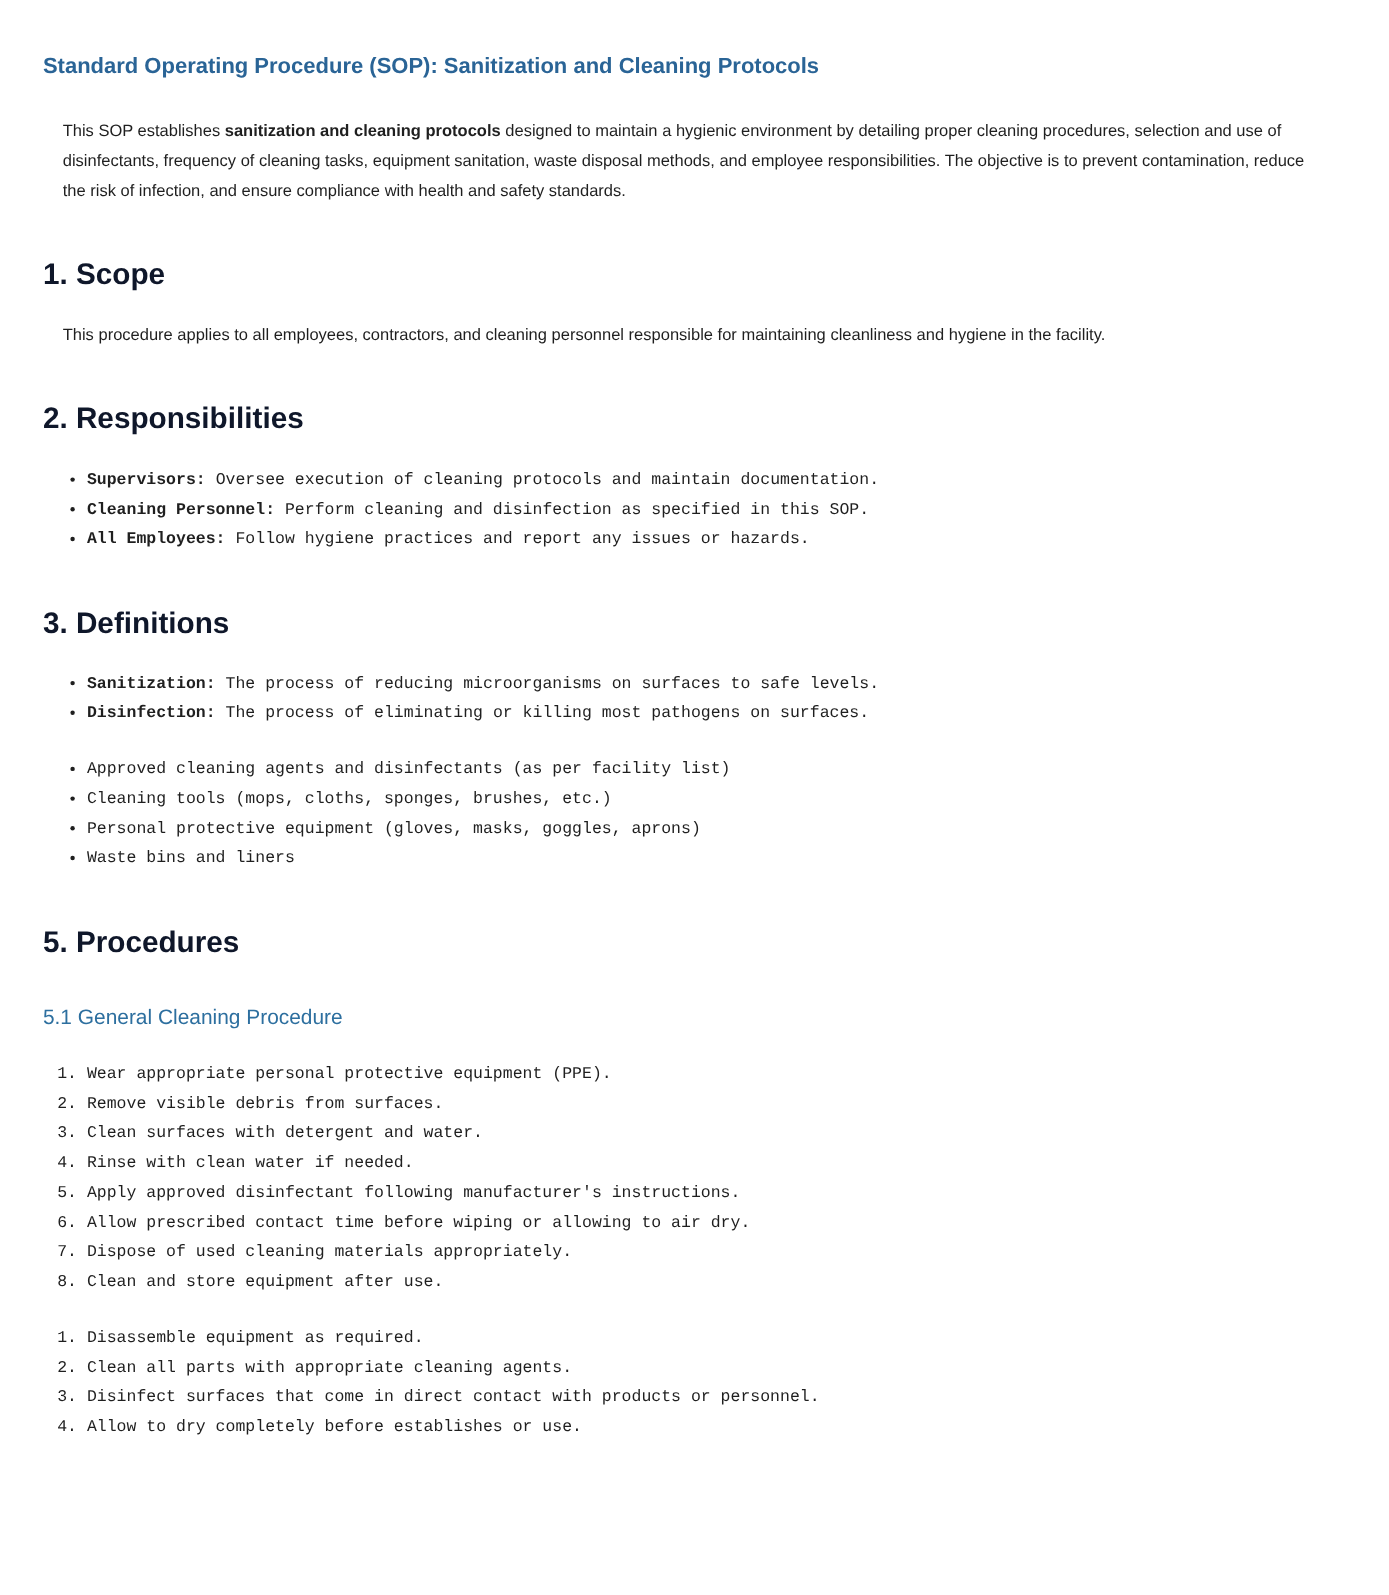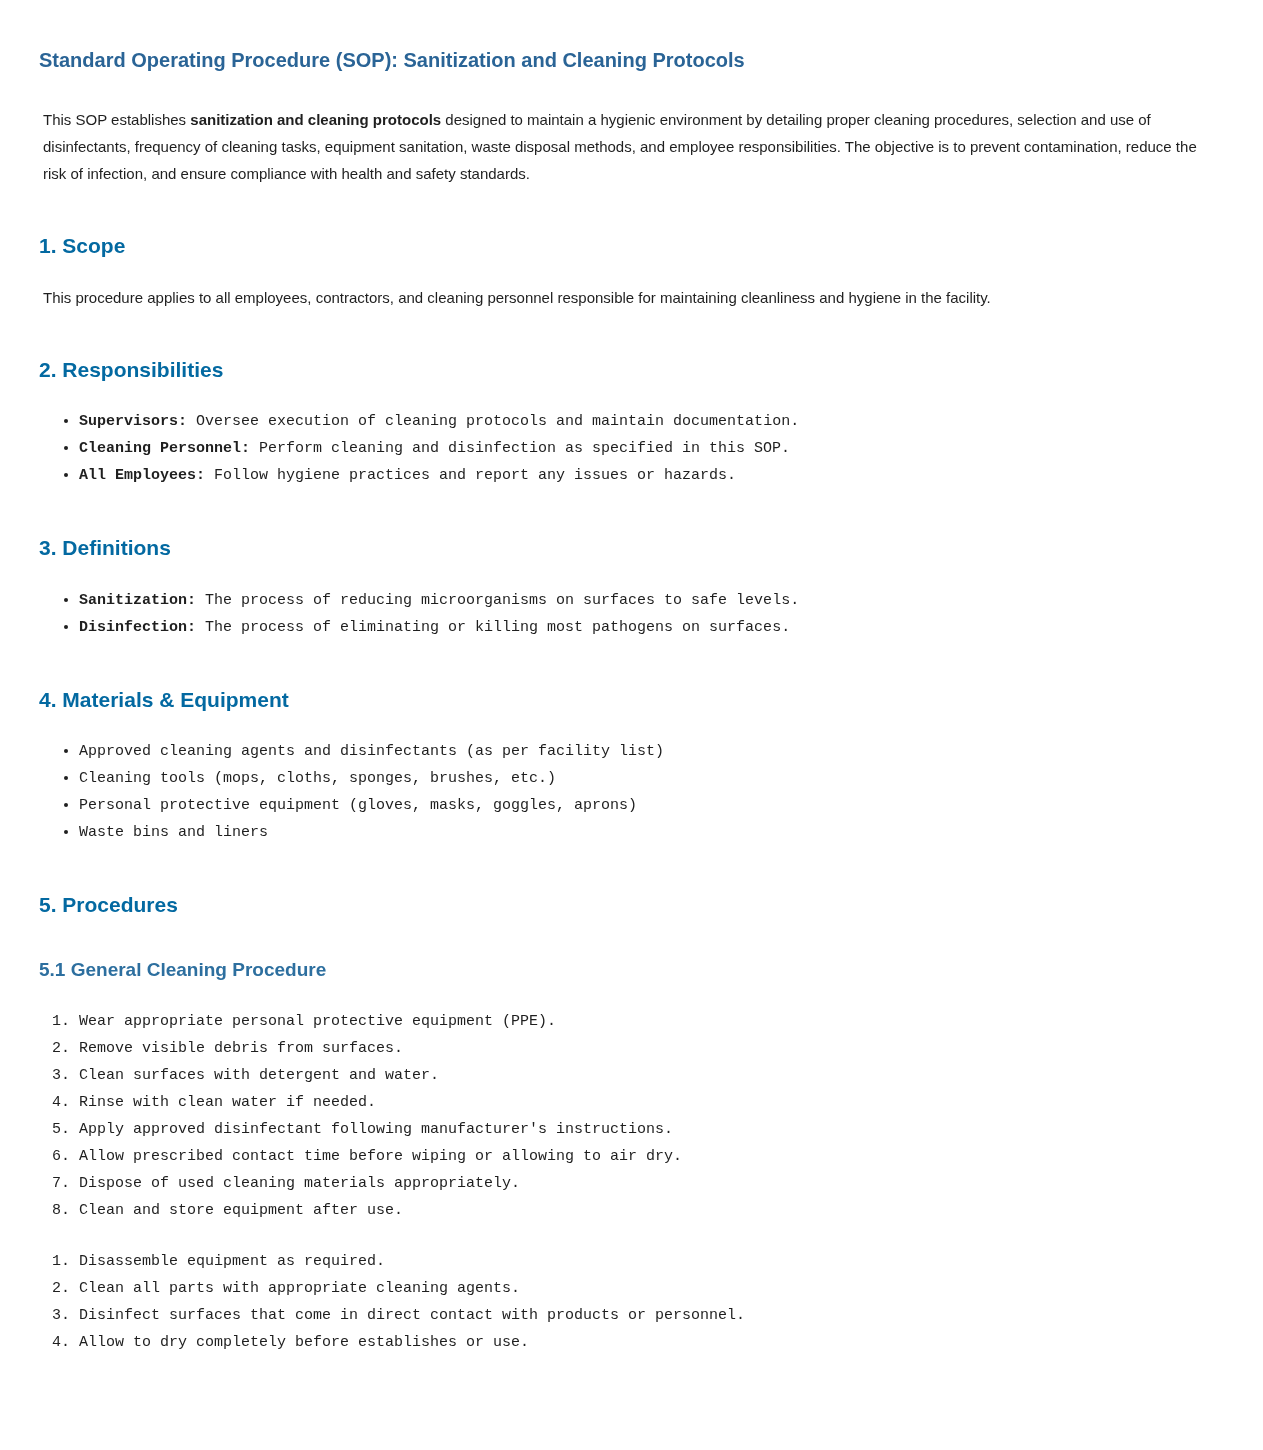--- a/index.html
+++ b/index.html
@@ -14,36 +14,36 @@
     color: #1f1f1f;
   }
   h1.doc-title {
     font-size: 20px;
     font-weight: 700;
     color: #2a6496;
     margin: 6px 0 34px 0;
     line-height: 1.2;
   }
   h2.section-heading {
-    font-size: 21px;
+    font-size: 27px;
     font-weight: 700;
-    color: #0369a1;
+    color: #0f172a;
     margin: 46px 0 26px 0;
     line-height: 1.2;
   }
   h3.subsection-heading {
     font-size: 19px;
-    font-weight: 700;
+    font-weight: 400;
     color: #2d6f9f;
     margin: 42px 0 26px 0;
     line-height: 1.2;
   }
   p.body-paragraph {
     line-height: 1.8;
-    margin: 24px 4px;
+    margin: 24px 18px;
   }
   ul.bullet-list, ol.step-list {
     margin: 24px 0;
     padding-left: 40px;
     line-height: 1.8;
     font-family: Liberation Mono, monospace;
   }
   ul.bullet-list li, ol.step-list li {
     line-height: 1.8;
     margin: 0;
@@ -68,21 +68,20 @@
     <li><strong>Cleaning Personnel:</strong><span> Perform cleaning and disinfection as specified in this SOP.</span></li>
     <li><strong>All Employees:</strong><span> Follow hygiene practices and report any issues or hazards.</span></li>
   </ul>
 
   <h2 class="section-heading">3. Definitions</h2>
   <ul class="bullet-list">
     <li><strong>Sanitization:</strong><span> The process of reducing microorganisms on surfaces to safe levels.</span></li>
     <li><strong>Disinfection:</strong><span> The process of eliminating or killing most pathogens on surfaces.</span></li>
   </ul>
 
-  <h2 class="section-heading">4. Materials &amp; Equipment</h2>
   <ul class="bullet-list">
     <li>Approved cleaning agents and disinfectants (as per facility list)</li>
     <li>Cleaning tools (mops, cloths, sponges, brushes, etc.)</li>
     <li>Personal protective equipment (gloves, masks, goggles, aprons)</li>
     <li>Waste bins and liners</li>
   </ul>
 
   <h2 class="section-heading">5. Procedures</h2>
 
   <h3 class="subsection-heading">5.1 General Cleaning Procedure</h3>

